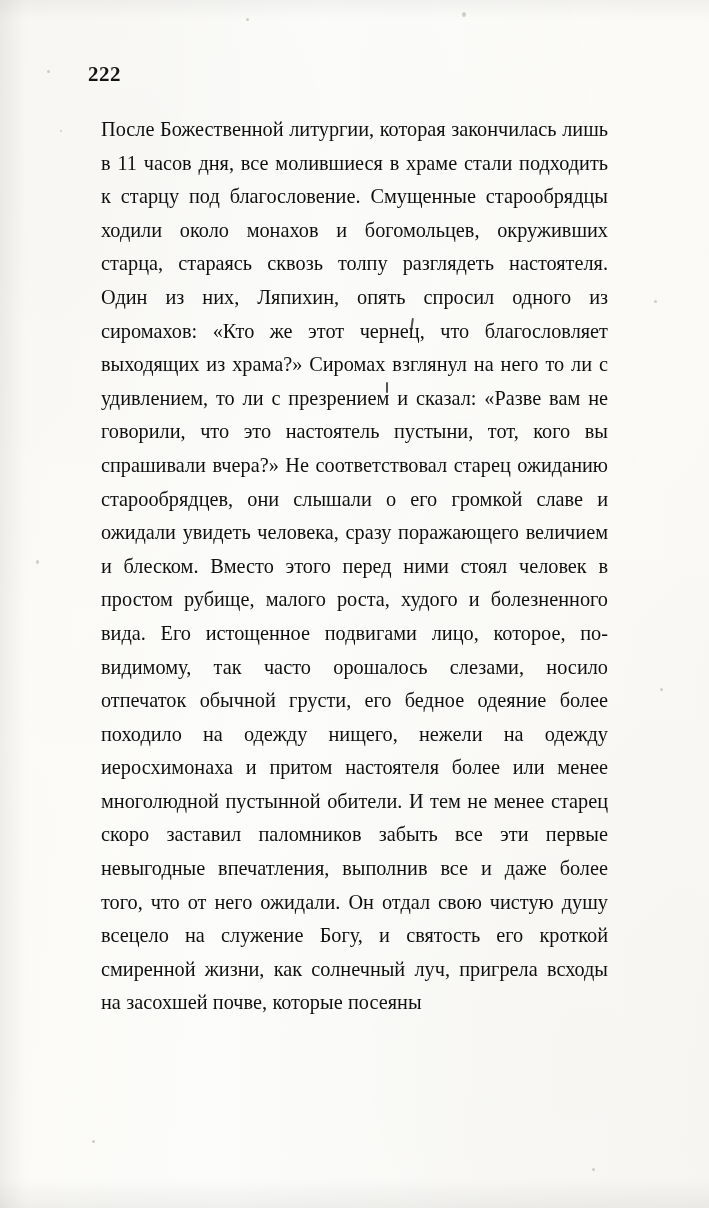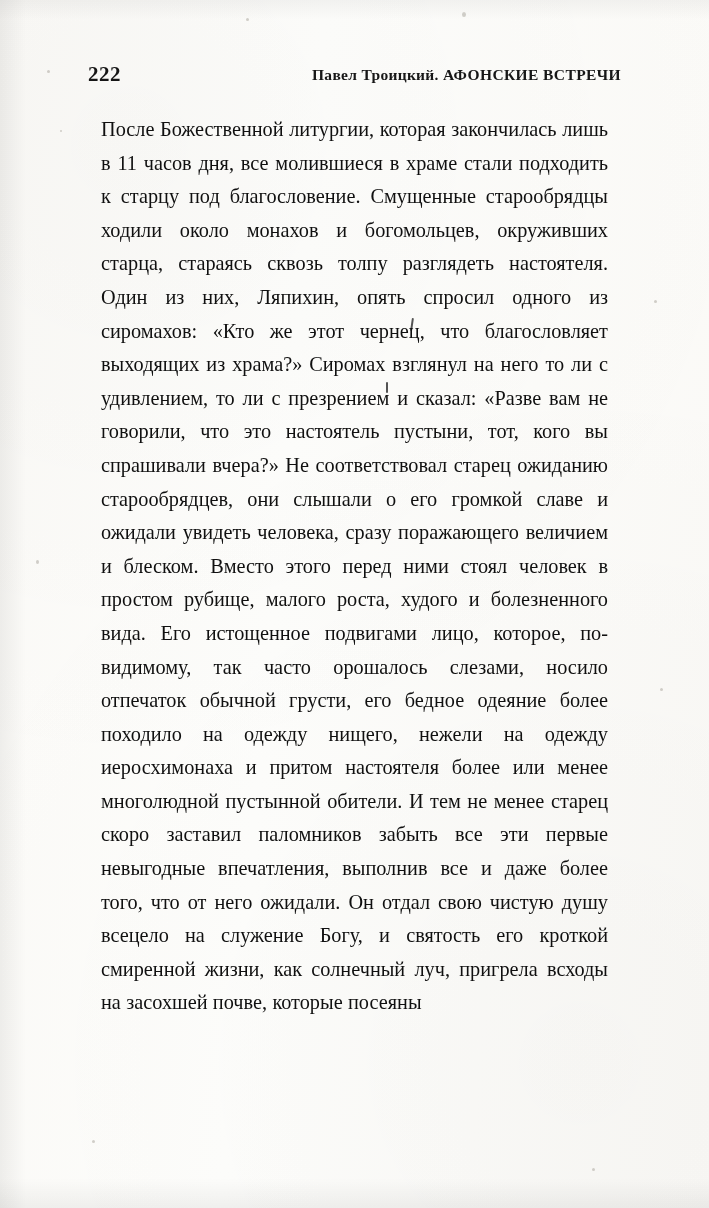--- a/index.html
+++ b/index.html
@@ -24,21 +24,21 @@
       linear-gradient(95deg, #fbfaf7 0%, #fefefc 40%, #faf9f6 100%);
   }
   .page-inner {
     position: absolute;
     left: 88px;
     top: 62px;
     width: 533px;
   }
   .running-head {
     display: flex;
-    align-items: center;
+    align-items: flex-start;
     justify-content: flex-start;
     margin-bottom: 26px;
   }
   .folio {
     font-size: 21px;
     font-weight: 700;
     letter-spacing: 0.5px;
     color: #151515;
     flex: 0 0 auto;
   }
@@ -120,24 +120,20 @@
   <div class="speck" style="left:92px; top:1140px; width:3px; height:3px;"></div>
   <div class="speck" style="left:592px; top:1168px; width:3px; height:3px;"></div>
 
   <div class="mark-tick slant" style="left:411px; top:318px;"></div>
   <div class="mark-tick" style="left:386px; top:382px; height:11px;"></div>
 
   <div class="page-inner">
 
     <div class="running-head">
       <span class="folio">222</span>
-      <span class="head-title">
-        <span>Павел Троицкий.</span>
-        <span class="caps">АФОНСКИЕ ВСТРЕЧИ</span>
-      </span>
     </div>
 
     <div class="body-text">
       <p>После Божественной литургии, которая закончилась лишь в 11 часов дня, все молившиеся в храме стали подходить к старцу под благословение. Смущенные старообрядцы ходили около монахов и богомольцев, окруживших старца, стараясь сквозь толпу разглядеть настоятеля. Один из них, Ляпихин, опять спросил одного из сиромахов: «Кто же этот чернец, что благословляет выходящих из храма?» Сиромах взглянул на него то ли с удивлением, то ли с презрением и сказал: «Разве вам не говорили, что это настоятель пустыни, тот, кого вы спрашивали вчера?» Не соответствовал старец ожиданию старообрядцев, они слышали о его громкой славе и ожидали увидеть человека, сразу поражающего величием и блеском. Вместо этого перед ними стоял человек в простом рубище, малого роста, худого и болезненного вида. Его истощенное подвигами лицо, которое, по-видимому, так часто орошалось слезами, носило отпечаток обычной грусти, его бедное одеяние более походило на одежду нищего, нежели на одежду иеросхимонаха и притом настоятеля более или менее многолюдной пустынной обители. И тем не менее старец скоро заставил паломников забыть все эти первые невыгодные впечатления, выполнив все и даже более того, что от него ожидали. Он отдал свою чистую душу всецело на служение Богу, и святость его кроткой смиренной жизни, как солнечный луч, пригрела всходы на засохшей почве, которые посеяны</p>
     </div>
 
   </div>
 </div>
 
 </body></html>

